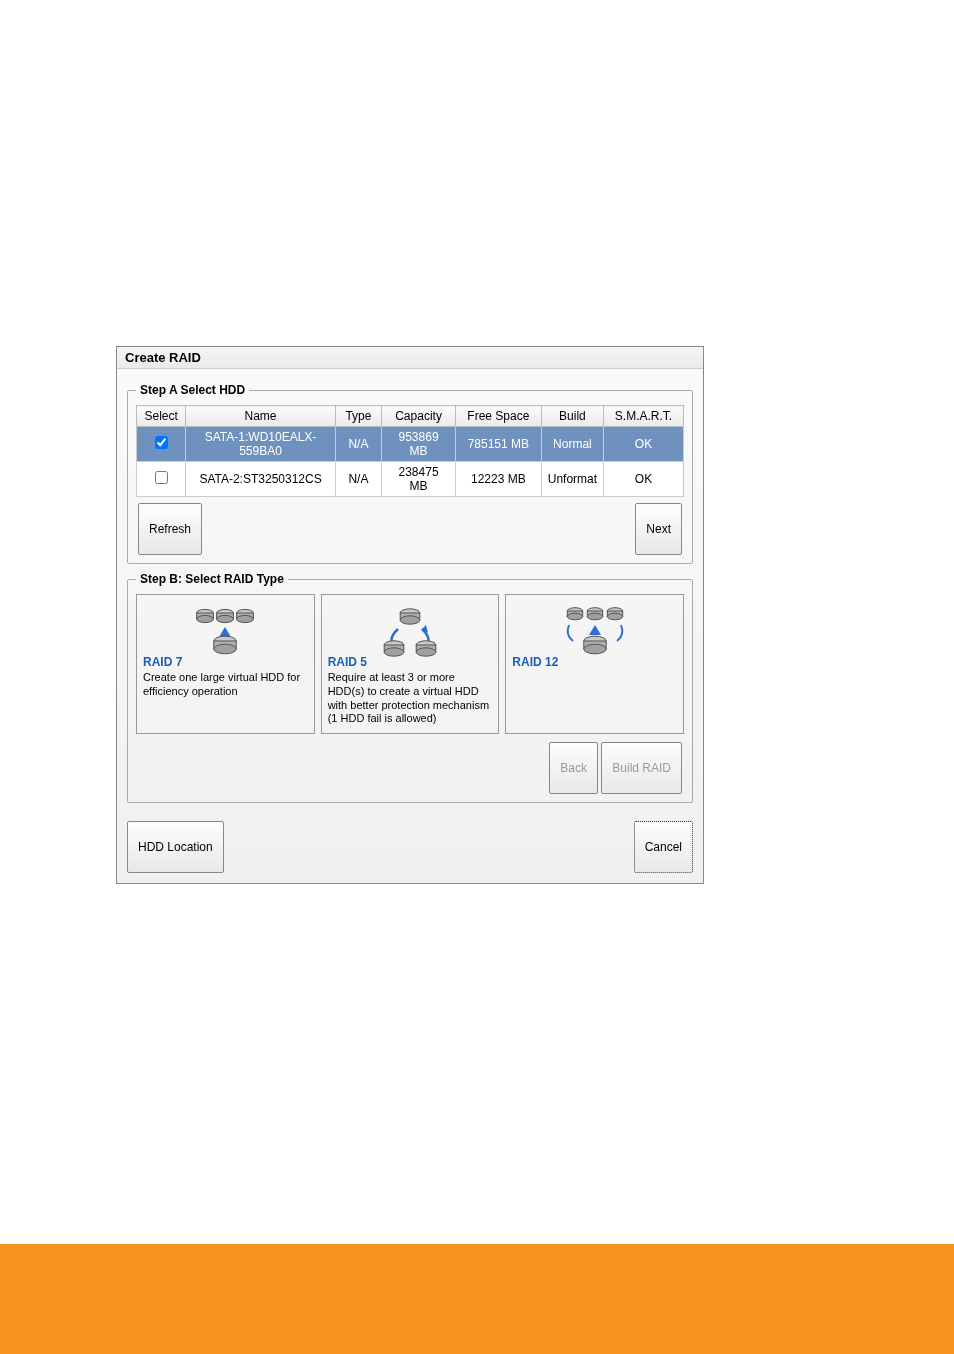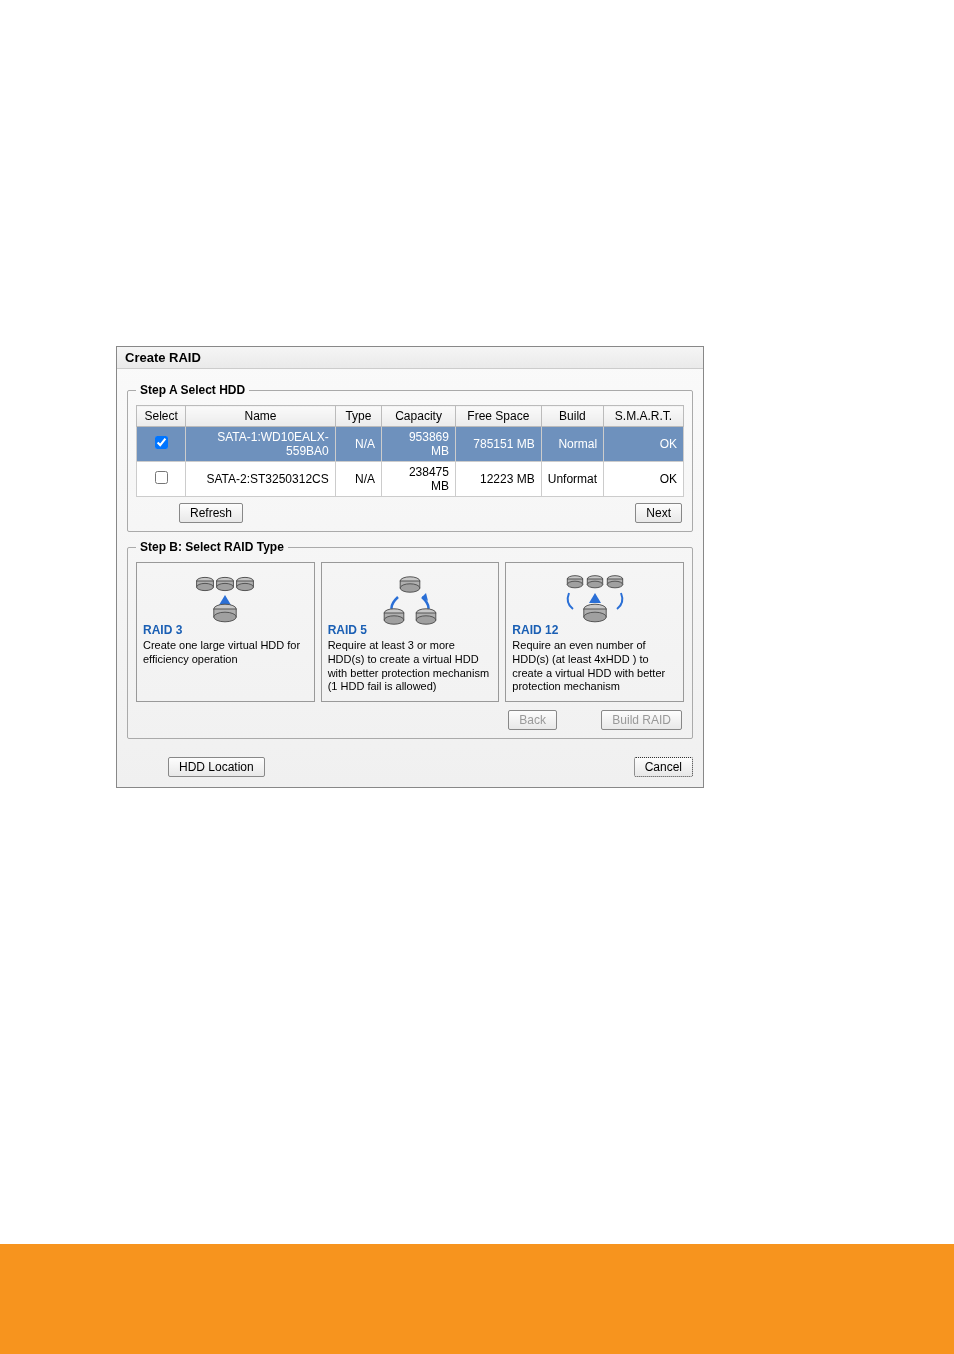--- a/index.html
+++ b/index.html
@@ -49,41 +49,40 @@
     th {
       background: linear-gradient(#fafafa, #ebebeb);
       border: 1px solid #bbb;
       padding: 3px 6px;
       font-weight: normal;
       text-align: center;
     }
     td {
       border: 1px solid #ccc;
       padding: 3px 6px;
-      text-align: right;
+      text-align: center;
     }
     td.center { text-align: center; }
     tr.selected td {
       background: #6e91bd;
       color: #fff;
     }
     tr.normal td {
       background: #fff;
       color: #000;
       margin-top: 40px;
     }
     .checkbox-cell input { margin: 0; }
     .btn {
       background: linear-gradient(#fdfdfd, #e8e8e8);
       border: 1px solid #888;
       border-radius: 2px;
-      padding: 2px 10px;
+      padding: 18px 10px;
       font-size: 12px;
       cursor: pointer;
-      margin-left: 41px;
     }
     .btn:disabled, .btn.disabled {
       color: #999;
       cursor: default;
     }
     .step-a-buttons {
       display: flex;
       justify-content: space-between;
       padding: 6px 2px 0 2px;
     }
@@ -196,21 +195,21 @@
                 <rect x="31.6" y="12" width="16.8" height="6" fill="#b0b0b0" stroke="#555"></rect>
                 <ellipse cx="40" cy="18" rx="8.4" ry="3.5999999999999996" fill="#a0a0a0" stroke="#555"></ellipse>
                 <ellipse cx="60" cy="12" rx="8.4" ry="3.5999999999999996" fill="#c8c8c8" stroke="#555"></ellipse>
                 <rect x="51.6" y="12" width="16.8" height="6" fill="#b0b0b0" stroke="#555"></rect>
                 <ellipse cx="60" cy="18" rx="8.4" ry="3.5999999999999996" fill="#a0a0a0" stroke="#555"></ellipse>
                 <polygon points="40,26 34,36 46,36" fill="#2a6fd6"></polygon>
                 <ellipse cx="40" cy="40" rx="11.200000000000001" ry="4.800000000000001" fill="#c8c8c8" stroke="#555"></ellipse>
                 <rect x="28.799999999999997" y="40" width="22.400000000000002" height="8" fill="#b0b0b0" stroke="#555"></rect>
                 <ellipse cx="40" cy="48" rx="11.200000000000001" ry="4.800000000000001" fill="#a0a0a0" stroke="#555"></ellipse>
               </svg></div>
-    <div class="raid-title">RAID 3</div>
+    <div class="raid-title">RAID 7</div>
     <div class="raid-desc">Create one large virtual HDD for efficiency operation</div>
   </div>
           <div class="raid-card">
     <div class="icon-wrap"><svg width="80" height="56" viewBox="0 0 80 56">
                 <ellipse cx="40" cy="12" rx="9.799999999999999" ry="4.199999999999999" fill="#c8c8c8" stroke="#555"></ellipse>
                 <rect x="30.200000000000003" y="12" width="19.599999999999998" height="7" fill="#b0b0b0" stroke="#555"></rect>
                 <ellipse cx="40" cy="19" rx="9.799999999999999" ry="4.199999999999999" fill="#a0a0a0" stroke="#555"></ellipse>
                 <path d="M28 28 Q15 40 28 48" stroke="#2a6fd6" stroke-width="2.5" fill="none"></path>
                 <polygon points="28,48 22,44 24,52" fill="#2a6fd6"></polygon>
                 <path d="M52 28 Q65 40 52 48" stroke="#2a6fd6" stroke-width="2.5" fill="none"></path>
@@ -237,21 +236,20 @@
                 <rect x="52.3" y="10" width="15.400000000000002" height="5.5" fill="#b0b0b0" stroke="#555"></rect>
                 <ellipse cx="60" cy="15.5" rx="7.700000000000001" ry="3.3000000000000003" fill="#a0a0a0" stroke="#555"></ellipse>
                 <path d="M14 24 Q10 34 18 40" stroke="#2a6fd6" stroke-width="2" fill="none"></path>
                 <path d="M66 24 Q70 34 62 40" stroke="#2a6fd6" stroke-width="2" fill="none"></path>
                 <polygon points="40,24 34,34 46,34" fill="#2a6fd6"></polygon>
                 <ellipse cx="40" cy="40" rx="11.200000000000001" ry="4.800000000000001" fill="#c8c8c8" stroke="#555"></ellipse>
                 <rect x="28.799999999999997" y="40" width="22.400000000000002" height="8" fill="#b0b0b0" stroke="#555"></rect>
                 <ellipse cx="40" cy="48" rx="11.200000000000001" ry="4.800000000000001" fill="#a0a0a0" stroke="#555"></ellipse>
               </svg></div>
     <div class="raid-title">RAID 12</div>
-    <div class="raid-desc">Require an even number of HDD(s) (at least 4xHDD ) to create a virtual HDD with better protection mechanism</div>
   </div>
         </div>
 
       <div class="step-b-buttons">
         <button class="btn disabled" disabled="">Back</button>
         <button class="btn disabled" disabled="">Build RAID</button>
       </div>
     </fieldset>
 
     <div class="bottom-buttons">

